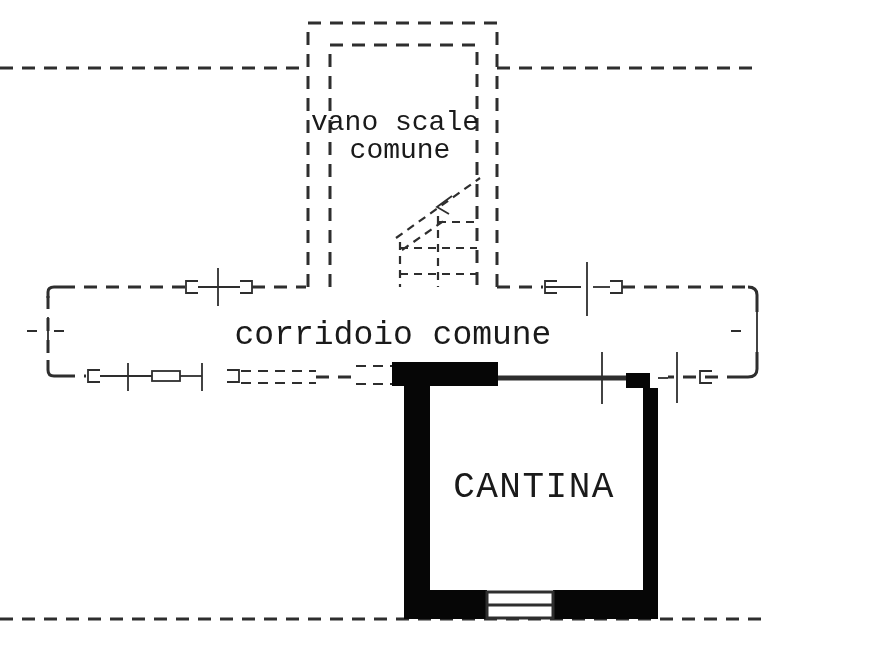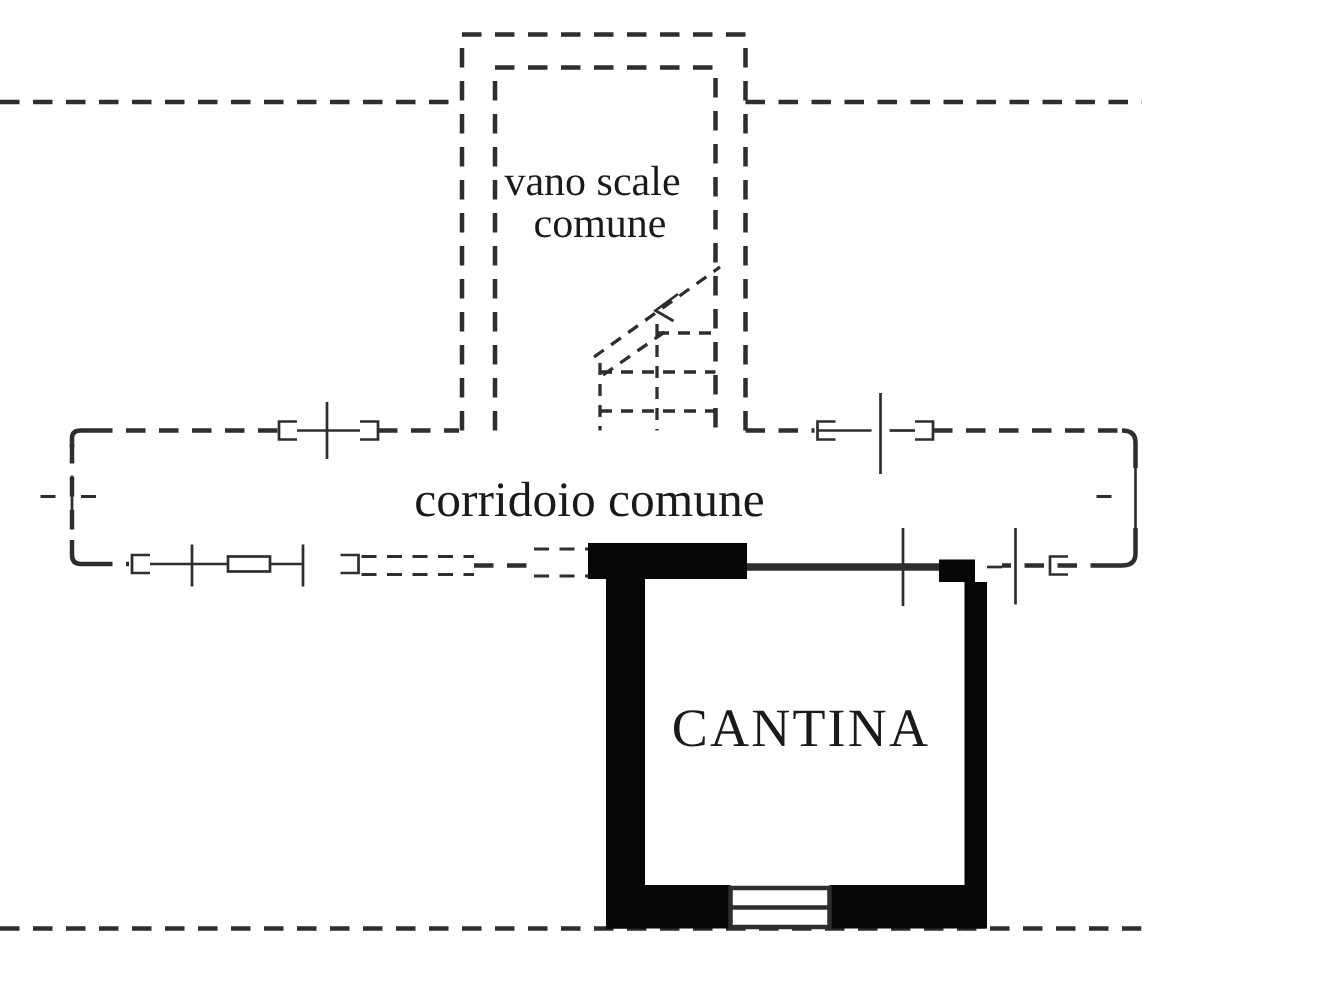--- a/index.html
+++ b/index.html
@@ -1,21 +1,21 @@
 <!DOCTYPE html>
 <html style="--background: #ffffff; --line: #2e2e2e; --wall: #060606; --text: #1a1a1a;"><head>
 <meta charset="utf-8">
 <style>
   html,body{margin:0;padding:0;background:#fff;}
   .canvas{
     position:relative;
     width:761px;height:670px;
     background:var(--background,#fff);
     overflow:hidden;
-    font-family:Liberation Serif, serif;
+    font-family:Liberation Mono, monospace;
   }
   svg{position:absolute;left:0;top:0;}
   
   .d1{stroke:var(--line,#2e2e2e);stroke-width:3;fill:none;stroke-dasharray:13 9;}
   .d2{stroke:var(--line,#2e2e2e);stroke-width:2;fill:none;stroke-dasharray:10 7;}
   .ds{stroke:var(--line,#2e2e2e);stroke-width:2.2;fill:none;stroke-dasharray:8 6;}
   
   .s{stroke:var(--line,#2e2e2e);stroke-width:1.8;fill:none;}
   .s3{stroke:var(--line,#2e2e2e);stroke-width:3;fill:none;}
   .s5{stroke:var(--line,#2e2e2e);stroke-width:5;fill:none;}

